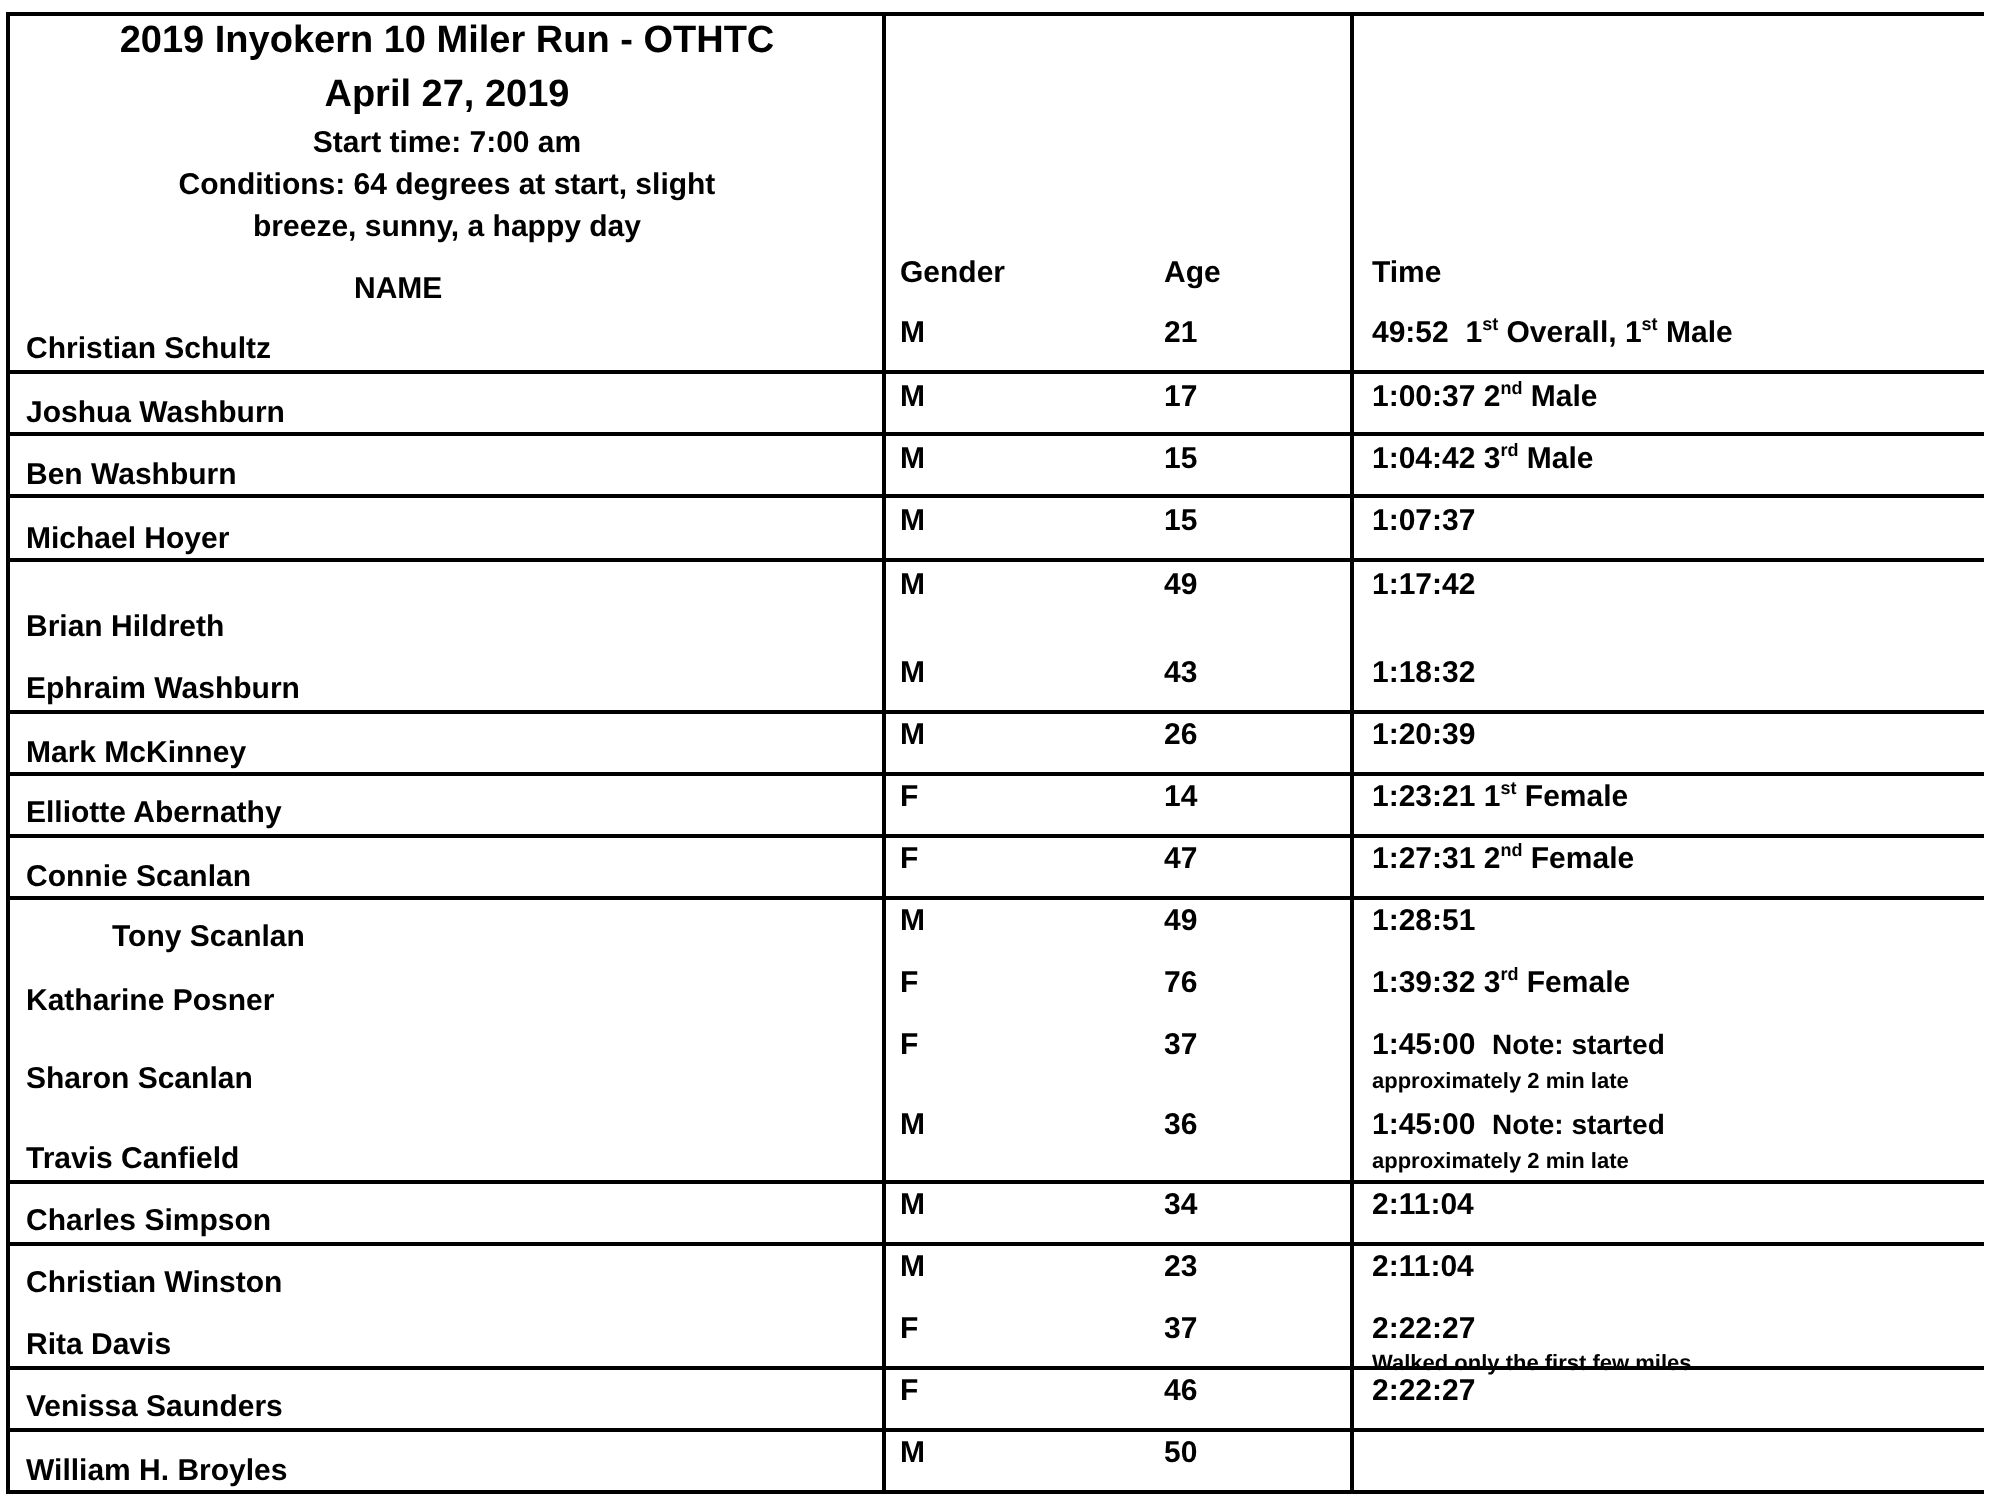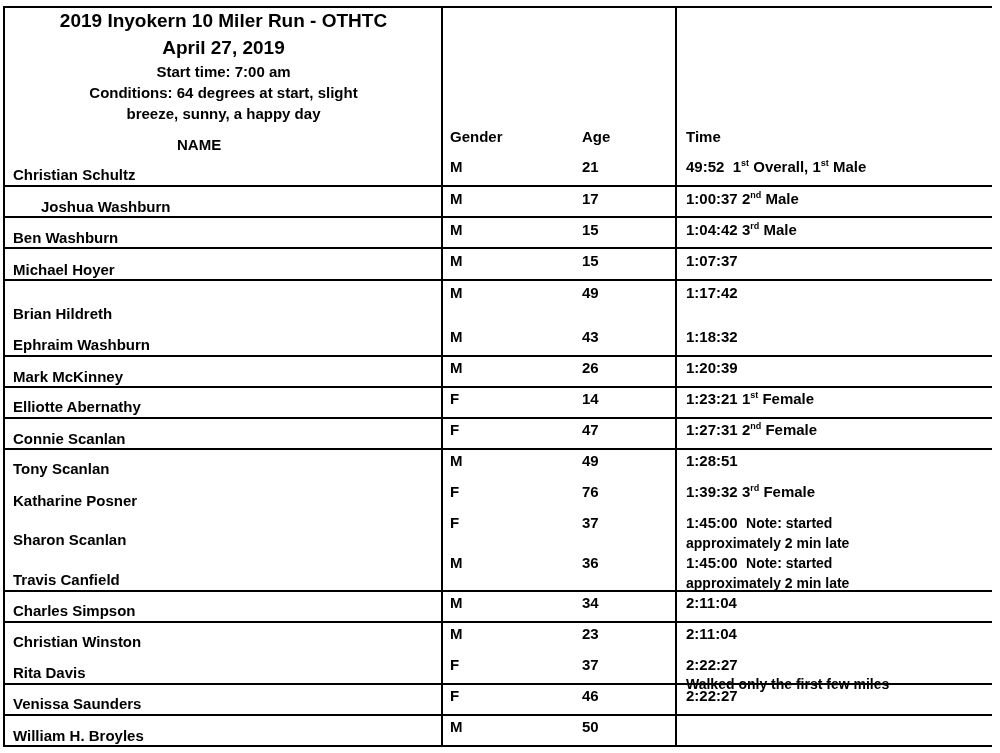--- a/index.html
+++ b/index.html
@@ -13,21 +13,21 @@
   #title { font-size: 19px; position: absolute; left: 0; width: 100%; top: 3px; }
   #date { font-size: 19px; position: absolute; left: 0; width: 100%; top: 30px; }
   #start { font-size: 15px; position: absolute; left: 0; width: 100%; top: 56px; }
   #cond1 { font-size: 15px; position: absolute; left: 0; width: 100%; top: 77px; }
   #cond2 { font-size: 15px; position: absolute; left: 0; width: 100%; top: 98px; }
   .name { font-size: 15px; left: 13px; }
   .gender { font-size: 15px; left: 450px; }
   .age { font-size: 15px; left: 582px; }
   .time { font-size: 15px; left: 686px; }
   .note { font-size: 14px; }
-  .small { font-size: 14px; }
+  .small { font-size: 11px; }
   sup { font-size: 9px; vertical-align: 6px; line-height: 0; }
 </style>
 </head>
 <body>
 
 <div class="hl" style="left:3px; top:6px; width:989px;"></div>
 <div class="hl" style="left:3px; top:185px; width:989px;"></div>
 <div class="hl" style="left:3px; top:216px; width:989px;"></div>
 <div class="hl" style="left:3px; top:247px; width:989px;"></div>
 <div class="hl" style="left:3px; top:279px; width:989px;"></div>
@@ -58,21 +58,21 @@
 <div class="t" style="left:582px; top:128px; font-size:15px;">Age</div>
 <div class="t" style="left:686px; top:128px; font-size:15px;">Time</div>
 
 <div class="t name" style="top:166px;">Christian Schultz</div>
 <div class="t gender" style="top:158px;">M</div>
 <div class="t age" style="top:158px;">21</div>
 <div class="t time" style="top:158px;">
   <span>49:52</span>&nbsp;&nbsp;<span>1</span><sup>st</sup><span> Overall, 1</span><sup>st</sup><span> Male</span>
 </div>
 
-<div class="t name" style="top:198px;margin-left:28px;">Joshua Washburn</div>
+<div class="t name" style="top:198px;">Joshua Washburn</div>
 <div class="t gender" style="top:190px;">M</div>
 <div class="t age" style="top:190px;">17</div>
 <div class="t time" style="top:190px;">
   <span>1:00:37</span> <span>2</span><sup>nd</sup><span> Male</span>
 </div>
 
 <div class="t name" style="top:229px;">Ben Washburn</div>
 <div class="t gender" style="top:221px;">M</div>
 <div class="t age" style="top:221px;">15</div>
 <div class="t time" style="top:221px;">
@@ -106,21 +106,21 @@
   <span>1:23:21</span> <span>1</span><sup>st</sup><span> Female</span>
 </div>
 
 <div class="t name" style="top:430px;">Connie Scanlan</div>
 <div class="t gender" style="top:421px;">F</div>
 <div class="t age" style="top:421px;">47</div>
 <div class="t time" style="top:421px;">
   <span>1:27:31</span> <span>2</span><sup>nd</sup><span> Female</span>
 </div>
 
-<div class="t name" style="top:460px;">Tony Scanlan</div>
+<div class="t name" style="top:460px;margin-left:43px;">Tony Scanlan</div>
 <div class="t gender" style="top:452px;">M</div>
 <div class="t age" style="top:452px;">49</div>
 <div class="t time" style="top:452px;">1:28:51</div>
 
 <div class="t name" style="top:492px;">Katharine Posner</div>
 <div class="t gender" style="top:483px;">F</div>
 <div class="t age" style="top:483px;">76</div>
 <div class="t time" style="top:483px;">
   <span>1:39:32</span> <span>3</span><sup>rd</sup><span> Female</span>
 </div>

